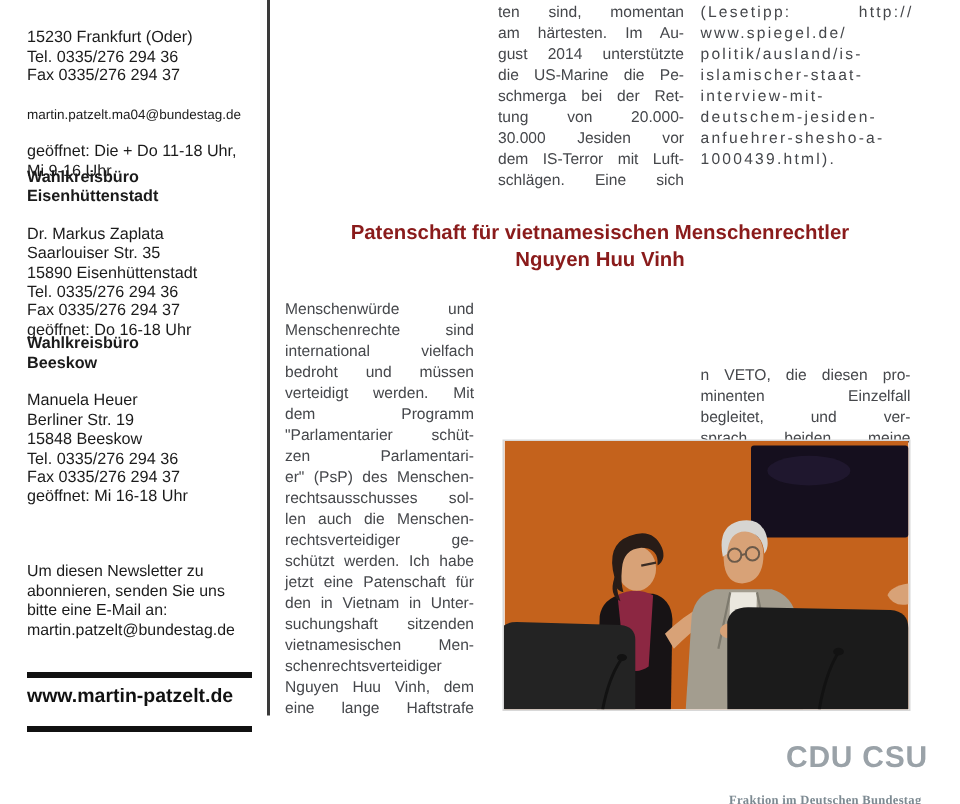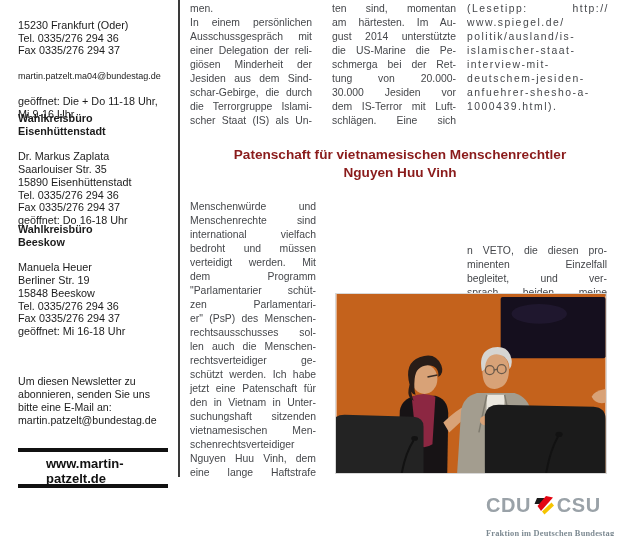--- a/index.html
+++ b/index.html
@@ -7,41 +7,41 @@
         font-family:"Liberation Sans", sans-serif;color:#1b1b1b;}
 
   
   .sidebar{position:absolute;left:18px;top:0;width:152px;}
   .sb-block{position:absolute;left:0;width:152px;font-size:10.8px;line-height:12.8px;
             white-space:pre-line;color:#1b1b1b;}
   .sb-title{font-weight:bold;}
   .sb-email{font-size:9px;line-height:12px;}
   .sb-note{font-size:10.6px;line-height:13px;white-space:pre-line;}
   .rule{position:absolute;left:0;width:150px;height:4px;background:#111;}
-  .site{position:absolute;left:0;top:456px;font-size:13px;font-weight:bold;color:#111;margin-left:28px;}
+  .site{position:absolute;left:0;top:456px;font-size:13px;font-weight:bold;color:#111;}
 
   .vdivider{position:absolute;left:178px;top:0;width:1.5px;height:477px;background:#3a3a3a;}
 
   
   .col{position:absolute;font-size:10.4px;line-height:14px;color:#45474b;
        white-space:pre-line;text-align:justify;text-align-last:justify;
        -moz-text-align-last:justify;}
   .url{letter-spacing:1.5px;}
   .headline{position:absolute;left:190px;top:146px;width:420px;margin:0;
             font-size:13.6px;line-height:17.6px;font-weight:bold;text-align:center;
             color:#8a1b1b;white-space:pre-line;}
 
   
   .photo{position:absolute;left:335px;top:293px;width:272px;height:181px;margin:0;
          border:1px solid #d8d8d8;box-sizing:border-box;overflow:hidden;}
   .photo svg{display:block;}
 
   
   .logo{position:absolute;left:486px;top:495px;width:130px;}
-  .logo-row{display:flex;align-items:center;gap:2px;}
+  .logo-row{display:flex;align-items:center;gap:2px;margin-left:38px;}
   .logo-word{font-size:20px;font-weight:bold;letter-spacing:0.5px;color:#9aa2a8;
              line-height:20px;}
   .logo-check{width:20px;height:19px;margin:0 1px;}
   .logo-tagline{font-family:"Liberation Serif", serif;font-size:8.4px;color:#7d8a92;
                 margin-top:14px;letter-spacing:0.2px;white-space:nowrap;font-weight:bold;}
 </style>
 </head>
 <body>
 
 <div class="page">
@@ -83,29 +83,20 @@
 bitte eine E-Mail an:
 martin.patzelt@bundestag.de</div>
 
     <div class="rule" style="top:448px;"></div>
     <div class="site">www.martin-patzelt.de</div>
     <div class="rule" style="top:484px;"></div>
   </aside>
 
   <div class="vdivider"></div>
 
-  <div class="col" style="left:190px;top:2px;width:122px;">men.
-In einem persönlichen
-Ausschussgespräch mit
-einer Delegation der reli-
-giösen Minderheit der
-Jesiden aus dem Sind-
-schar-Gebirge, die durch
-die Terrorgruppe Islami-
-scher Staat (IS) als Un-</div>
   <div class="col" style="left:332px;top:2px;width:124px;">ten sind, momentan
 am härtesten. Im Au-
 gust 2014 unterstützte
 die US-Marine die Pe-
 schmerga bei der Ret-
 tung von 20.000-
 30.000 Jesiden vor
 dem IS-Terror mit Luft-
 schlägen. Eine sich</div>
   <div class="col url" style="left:467px;top:2px;width:142px;">(Lesetipp: http://

